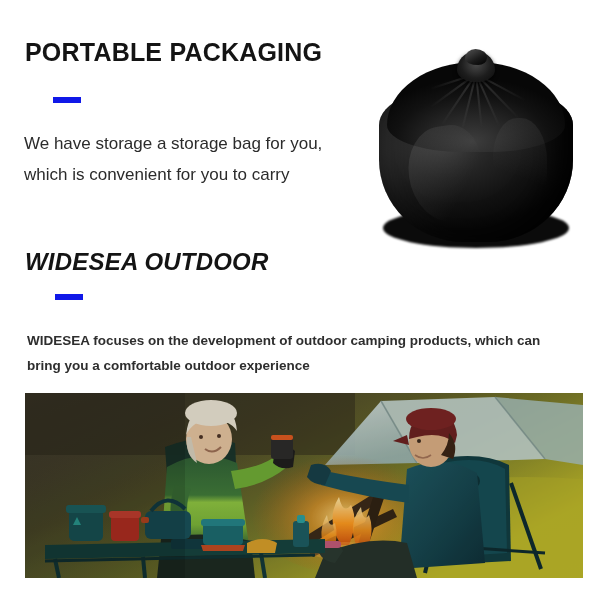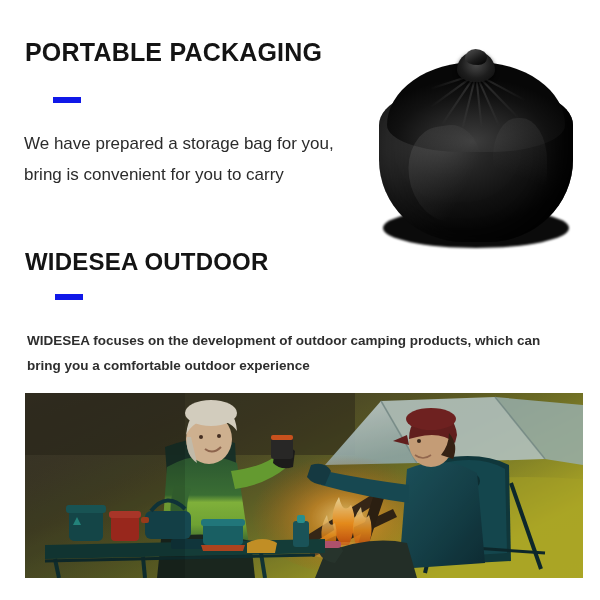--- a/index.html
+++ b/index.html
@@ -15,21 +15,21 @@
   .heading {
     position:absolute;
     left:25px;
     font-size:25px;
     font-weight:bold;
     letter-spacing:0.2px;
     color:#141414;
     white-space:nowrap;
   }
   #heading-1 { top:38px; }
-  #heading-2 { top:248px; font-size:24px; }
+  #heading-2 { top:248px; font-size:24px;font-style:italic; }
 
   
   .accent-bar {
     position:absolute;
     width:28px;
     height:6px;
     background:#1018e8;
   }
   #accent-1 { left:53px; top:97px; }
   #accent-2 { left:55px; top:294px; }
@@ -146,21 +146,21 @@
 </style>
 </head>
 <body>
 
 <div class="page">
 
   <h1 class="heading" id="heading-1">PORTABLE PACKAGING</h1>
 
   <div class="accent-bar" id="accent-1"></div>
 
-  <p id="paragraph-1">We have prepared a storage bag for you, bring is convenient for you to carry</p>
+  <p id="paragraph-1">We have storage a storage bag for you, which is convenient for you to carry</p>
 
   <div class="product-figure">
     <div class="bag">
       <div class="bag-shadow"></div>
       <div class="bag-body"></div>
       <div class="bag-top"></div>
 
       <div class="fold" style="height:56px; transform:rotate(-62deg);"></div>
       <div class="fold" style="height:62px; transform:rotate(-44deg);"></div>
       <div class="fold" style="height:58px; transform:rotate(-24deg);"></div>

